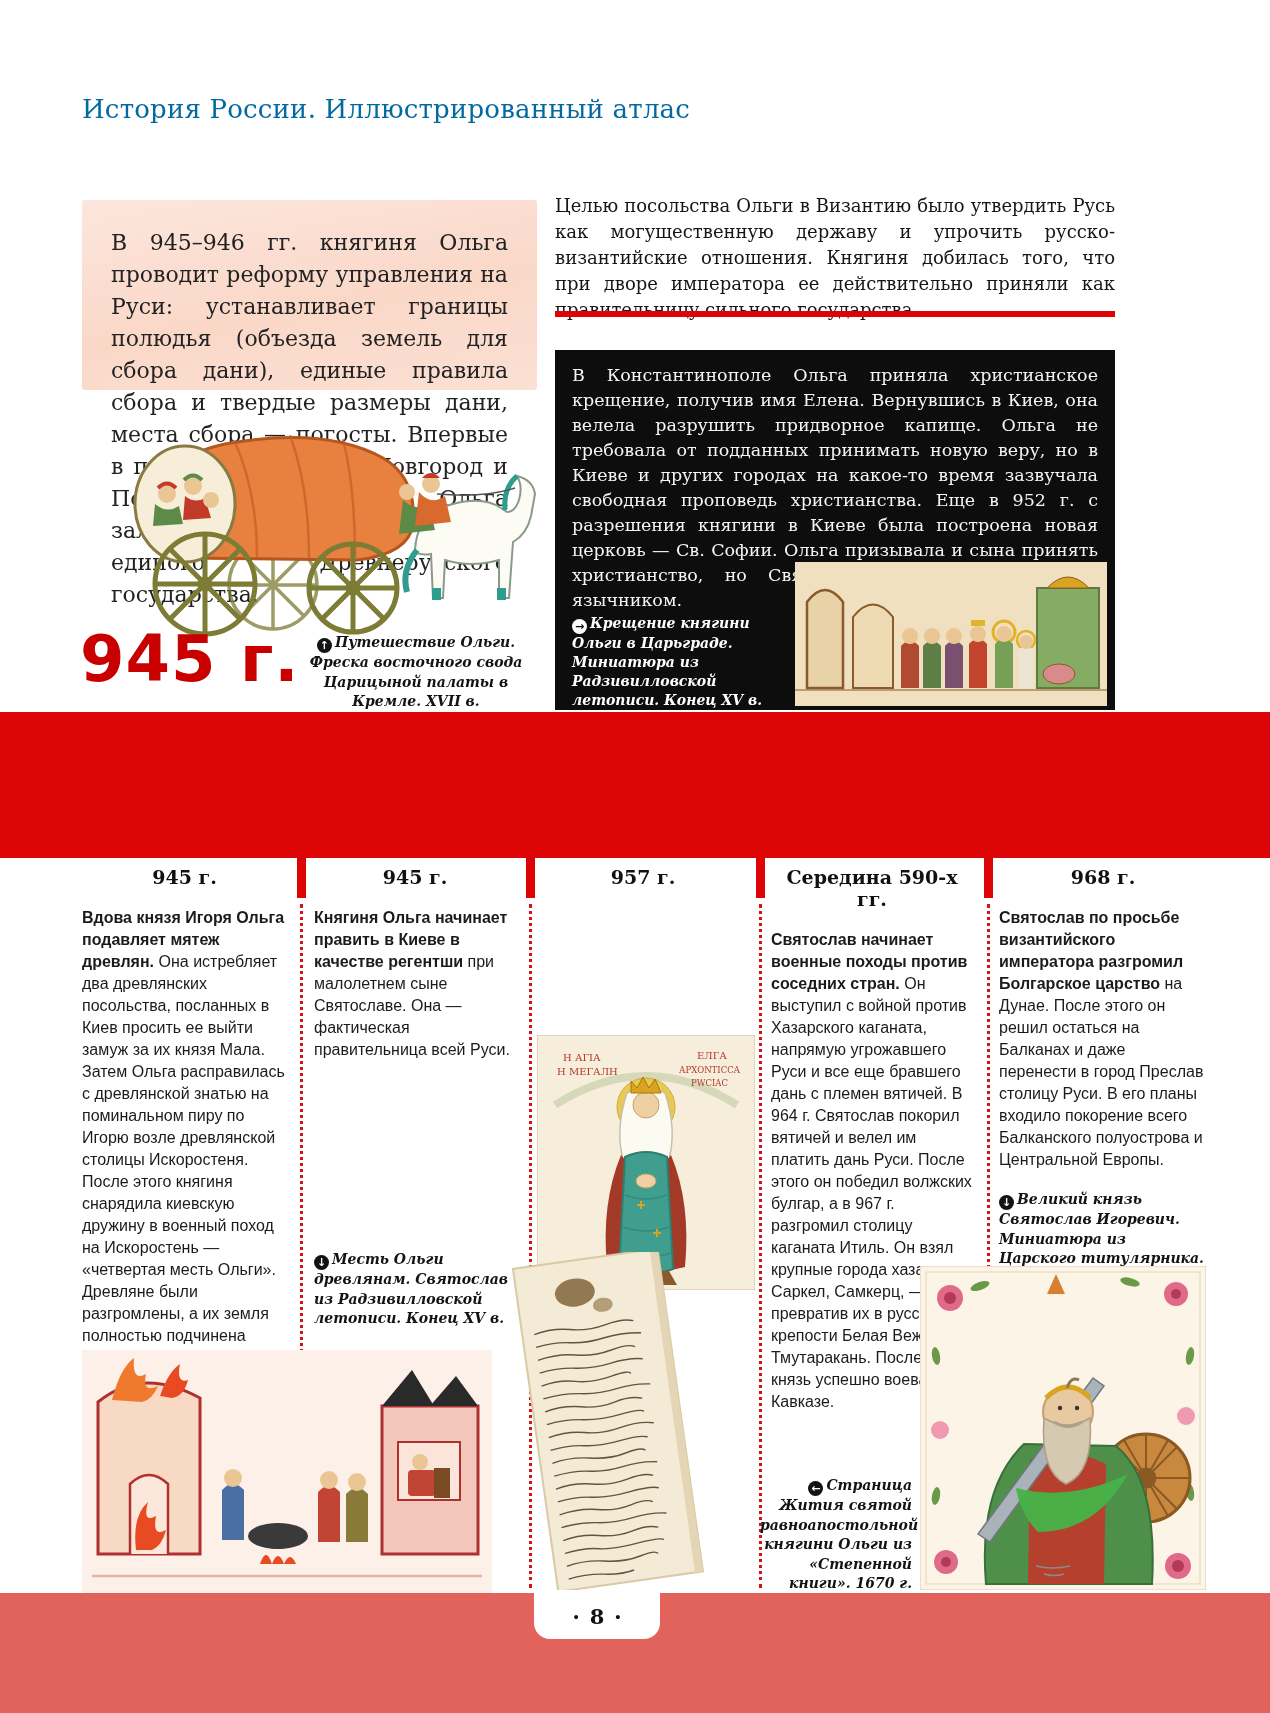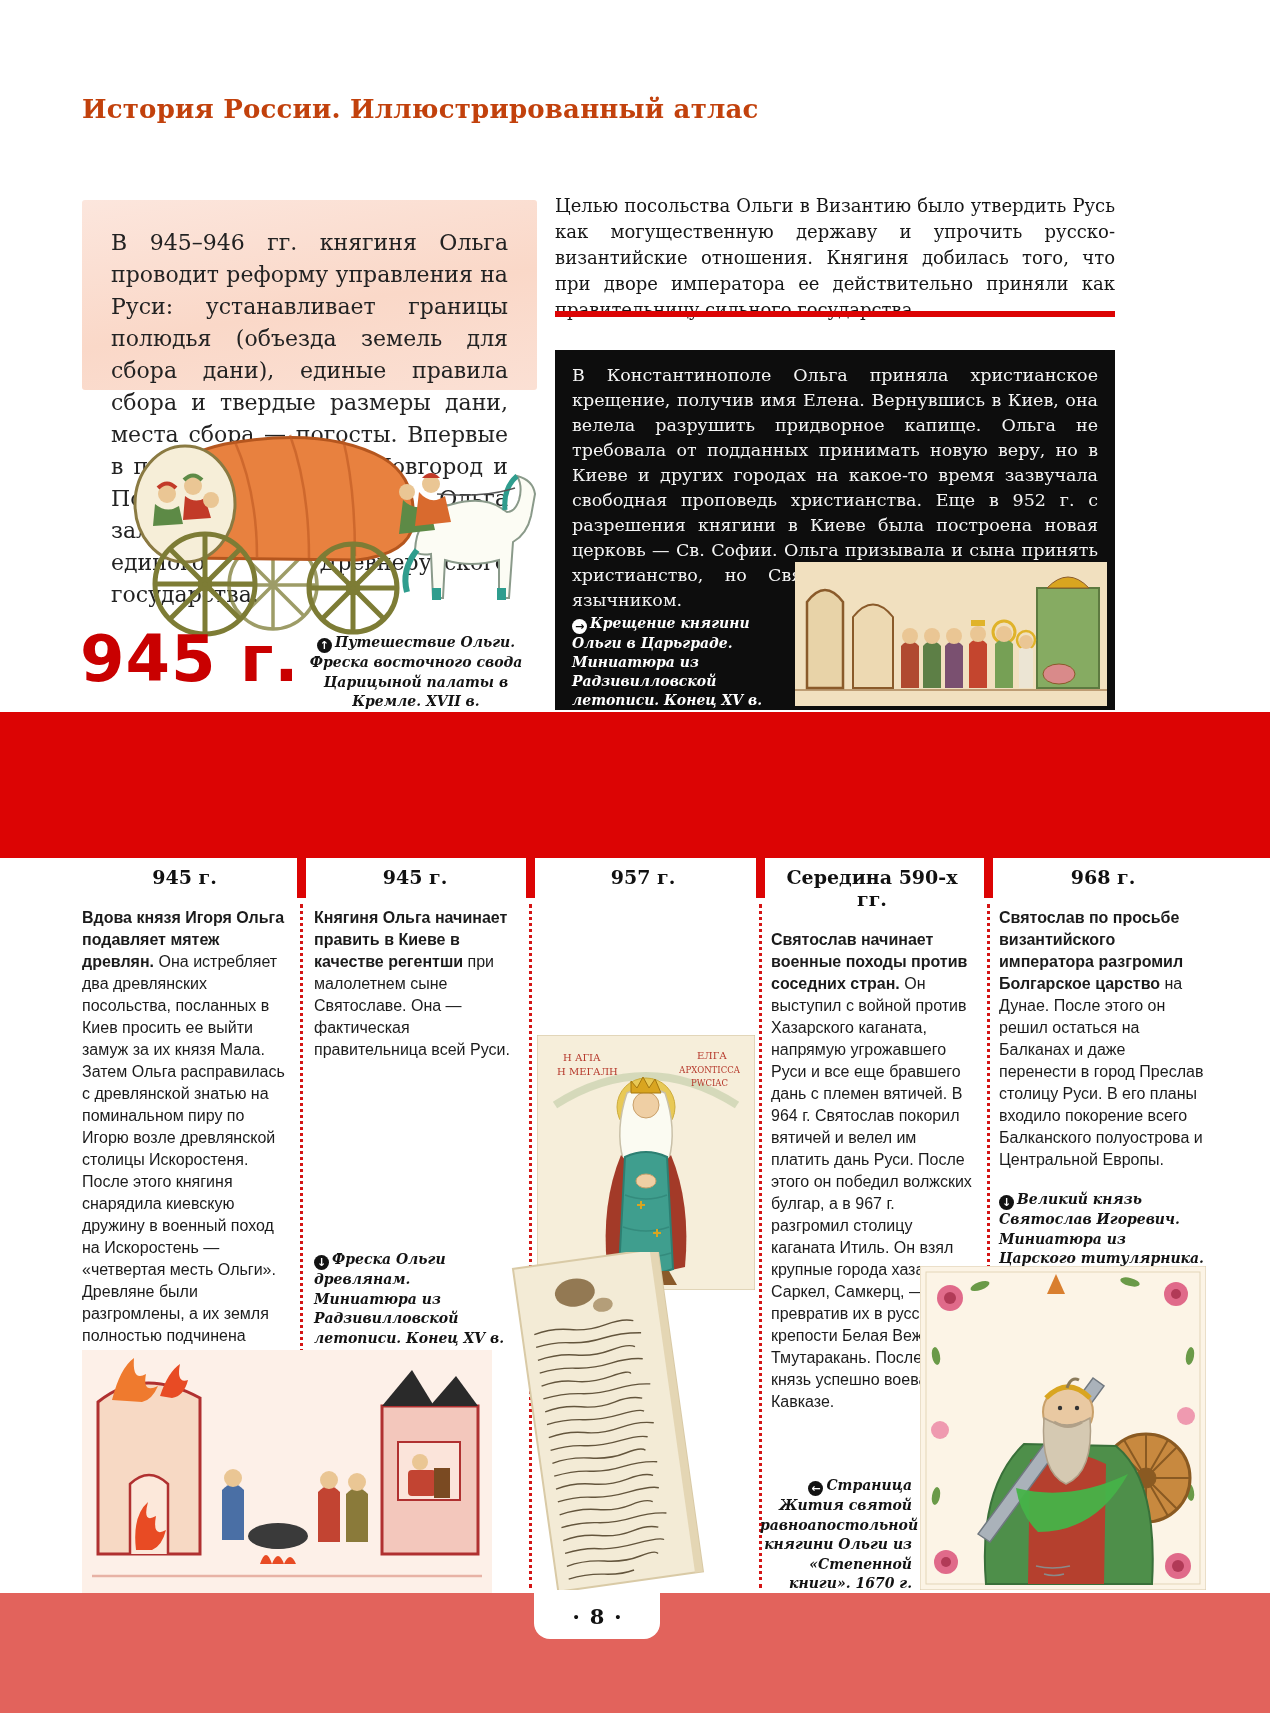--- a/index.html
+++ b/index.html
@@ -5,21 +5,21 @@
   :root{
     --red:#dc0404;
     --salmon:#e2635c;
     --ink:#1a1a1a;
   }
   html,body{margin:0;padding:0;background:#fff;}
   .page{position:relative;width:1270px;height:1713px;background:#fff;overflow:hidden;
         font-family:"Liberation Sans",sans-serif;color:var(--ink);}
 
   .header-title{position:absolute;left:82px;top:94px;font-family:"DejaVu Serif",serif;
-    font-weight:700;font-size:26px;color:#c2410c;letter-spacing:.2px;}
+    font-weight:400;font-size:26px;color:#0369a1;letter-spacing:.2px;}
 
   .pink-box{position:absolute;left:82px;top:200px;width:455px;height:190px;box-sizing:border-box;
     padding:11px 13px;background:linear-gradient(170deg,#fce6dd 0%,#fad8c8 55%,#fbe0d4 100%);border-radius:3px;}
   .pink-box p{margin:16px;font-family:"DejaVu Serif",serif;font-size:22px;line-height:32px;
     text-align:justify;color:#222;}
 
   .intro-right{position:absolute;left:555px;top:193px;width:560px;margin:0;
     font-family:"DejaVu Serif",serif;font-size:18px;line-height:26px;text-align:justify;color:#161616;}
 
   .red-rule{position:absolute;left:555px;top:311px;width:560px;height:6px;background:var(--red);}
@@ -186,21 +186,21 @@
   <div class="tl-col tcol4">
     <div class="tl-date">Середина 590-х гг.</div>
     <p class="tl-body"><span class="tl-lead">Святослав начинает военные походы против соседних стран.</span> <span>Он выступил с войной против Хазарского каганата, напрямую угрожавшего Руси и все еще бравшего дань с племен вятичей. В 964 г. Святослав покорил вятичей и велел им платить дань Руси. После этого он победил волжских булгар, а в 967 г. разгромил столицу каганата Итиль. Он взял крупные города хазар — Саркел, Самкерц, — превратив их в русские крепости Белая Вежа и Тмутаракань. После этого князь успешно воевал на Кавказе.</span></p>
   </div>
   <div class="tl-col tcol5">
     <div class="tl-date">968 г.</div>
     <p class="tl-body"><span class="tl-lead">Святослав по просьбе византийского императора разгромил Болгарское царство</span> <span>на Дунае. После этого он решил остаться на Балканах и даже перенести в город Преслав столицу Руси. В его планы входило покорение всего Балканского полуострова и Центральной Европы.</span></p>
   </div>
 
   <div class="caption cap-revenge">
-    <span class="cap-marker">↓</span><span>Фреска Ольги древлянам. Миниатюра из Радзивилловской летописи. Конец XV в.</span>
+    <span class="cap-marker">↓</span><span>Месть Ольги древлянам. Святослав из Радзивилловской летописи. Конец XV в.</span>
   </div>
   <div class="caption cap-zhitie">
     <span class="cap-marker">←</span><span>Страница Жития святой равноапостольной княгини Ольги из «Степенной книги». 1670 г.</span>
   </div>
   <div class="caption cap-svyatoslav">
     <span class="cap-marker">↓</span><span>Великий князь Святослав Игоревич. Миниатюра из Царского титулярника. 1692 г.</span>
   </div>
 
   <svg class="art art-icon" width="218" height="255" viewBox="0 0 218 255" xmlns="http://www.w3.org/2000/svg">
     <rect width="218" height="255" fill="#f6eeda" stroke="#cdbd97"></rect>

